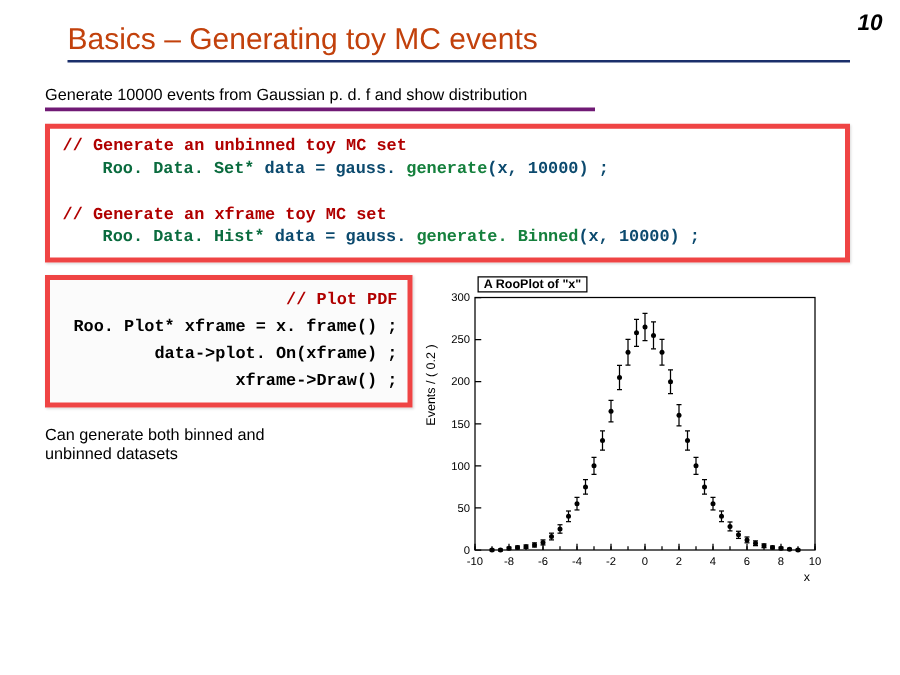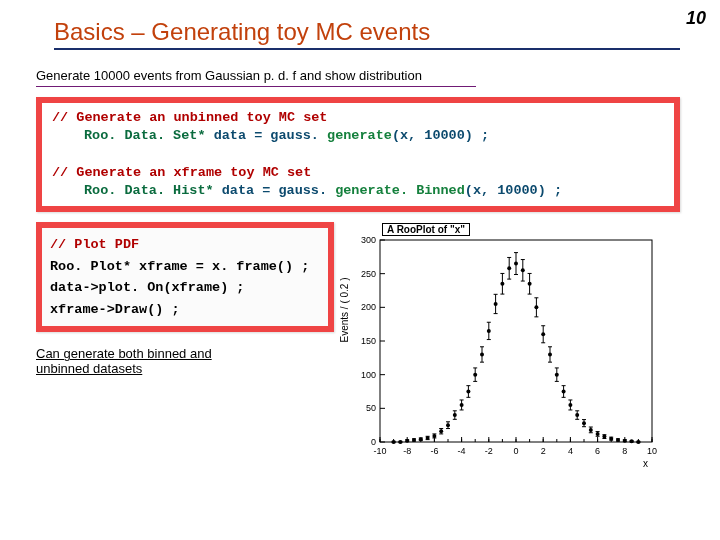--- a/index.html
+++ b/index.html
@@ -27,54 +27,54 @@
   }
   .title {
     font-size: 24px;
     color: #c2410c;
     font-family: Verdana, Arial, sans-serif;
   }
   .subtitle {
     margin: 18px 40px 6px 36px;
     font-size: 13px;
     font-family: Arial, sans-serif;
-    border-bottom: 1px solid #701a75;
+    border-bottom: 3px solid #701a75;
     padding-bottom: 3px;
     display: inline-block;
     width: 440px;
   }
   .codebox {
     margin: 4px 40px 10px 36px;
-    border: 6px solid #ef4444;
+    border: 4px solid #ef4444;
     background: #fff;
     padding: 6px 8px 6px 10px;
     font-family: "Courier New", monospace;
     font-size: 13.5px;
     font-weight: bold;
     line-height: 1.35;
     box-shadow: 1px 1px 2px rgba(0,0,0,0.15);
   }
   .lower {
     display: flex;
     margin: 0 40px 0 36px;
     gap: 8px;
   }
   .leftcol { width: 290px; }
   .codebox.small {
     margin: 0 0 14px 0;
     width: 270px;
     padding: 6px 8px;
     background: #fbfbfb;
     line-height: 1.6;
+    text-align: right;
   }
   .note {
     font-size: 13px;
     font-family: Arial, sans-serif;
     width: 230px;
-    text-decoration: underline;
   }
   .plotwrap {
     flex: 1;
     position: relative;
     height: 250px;
   }
   .plot-title {
     position: absolute;
     top: 1px;
     left: 48px;

